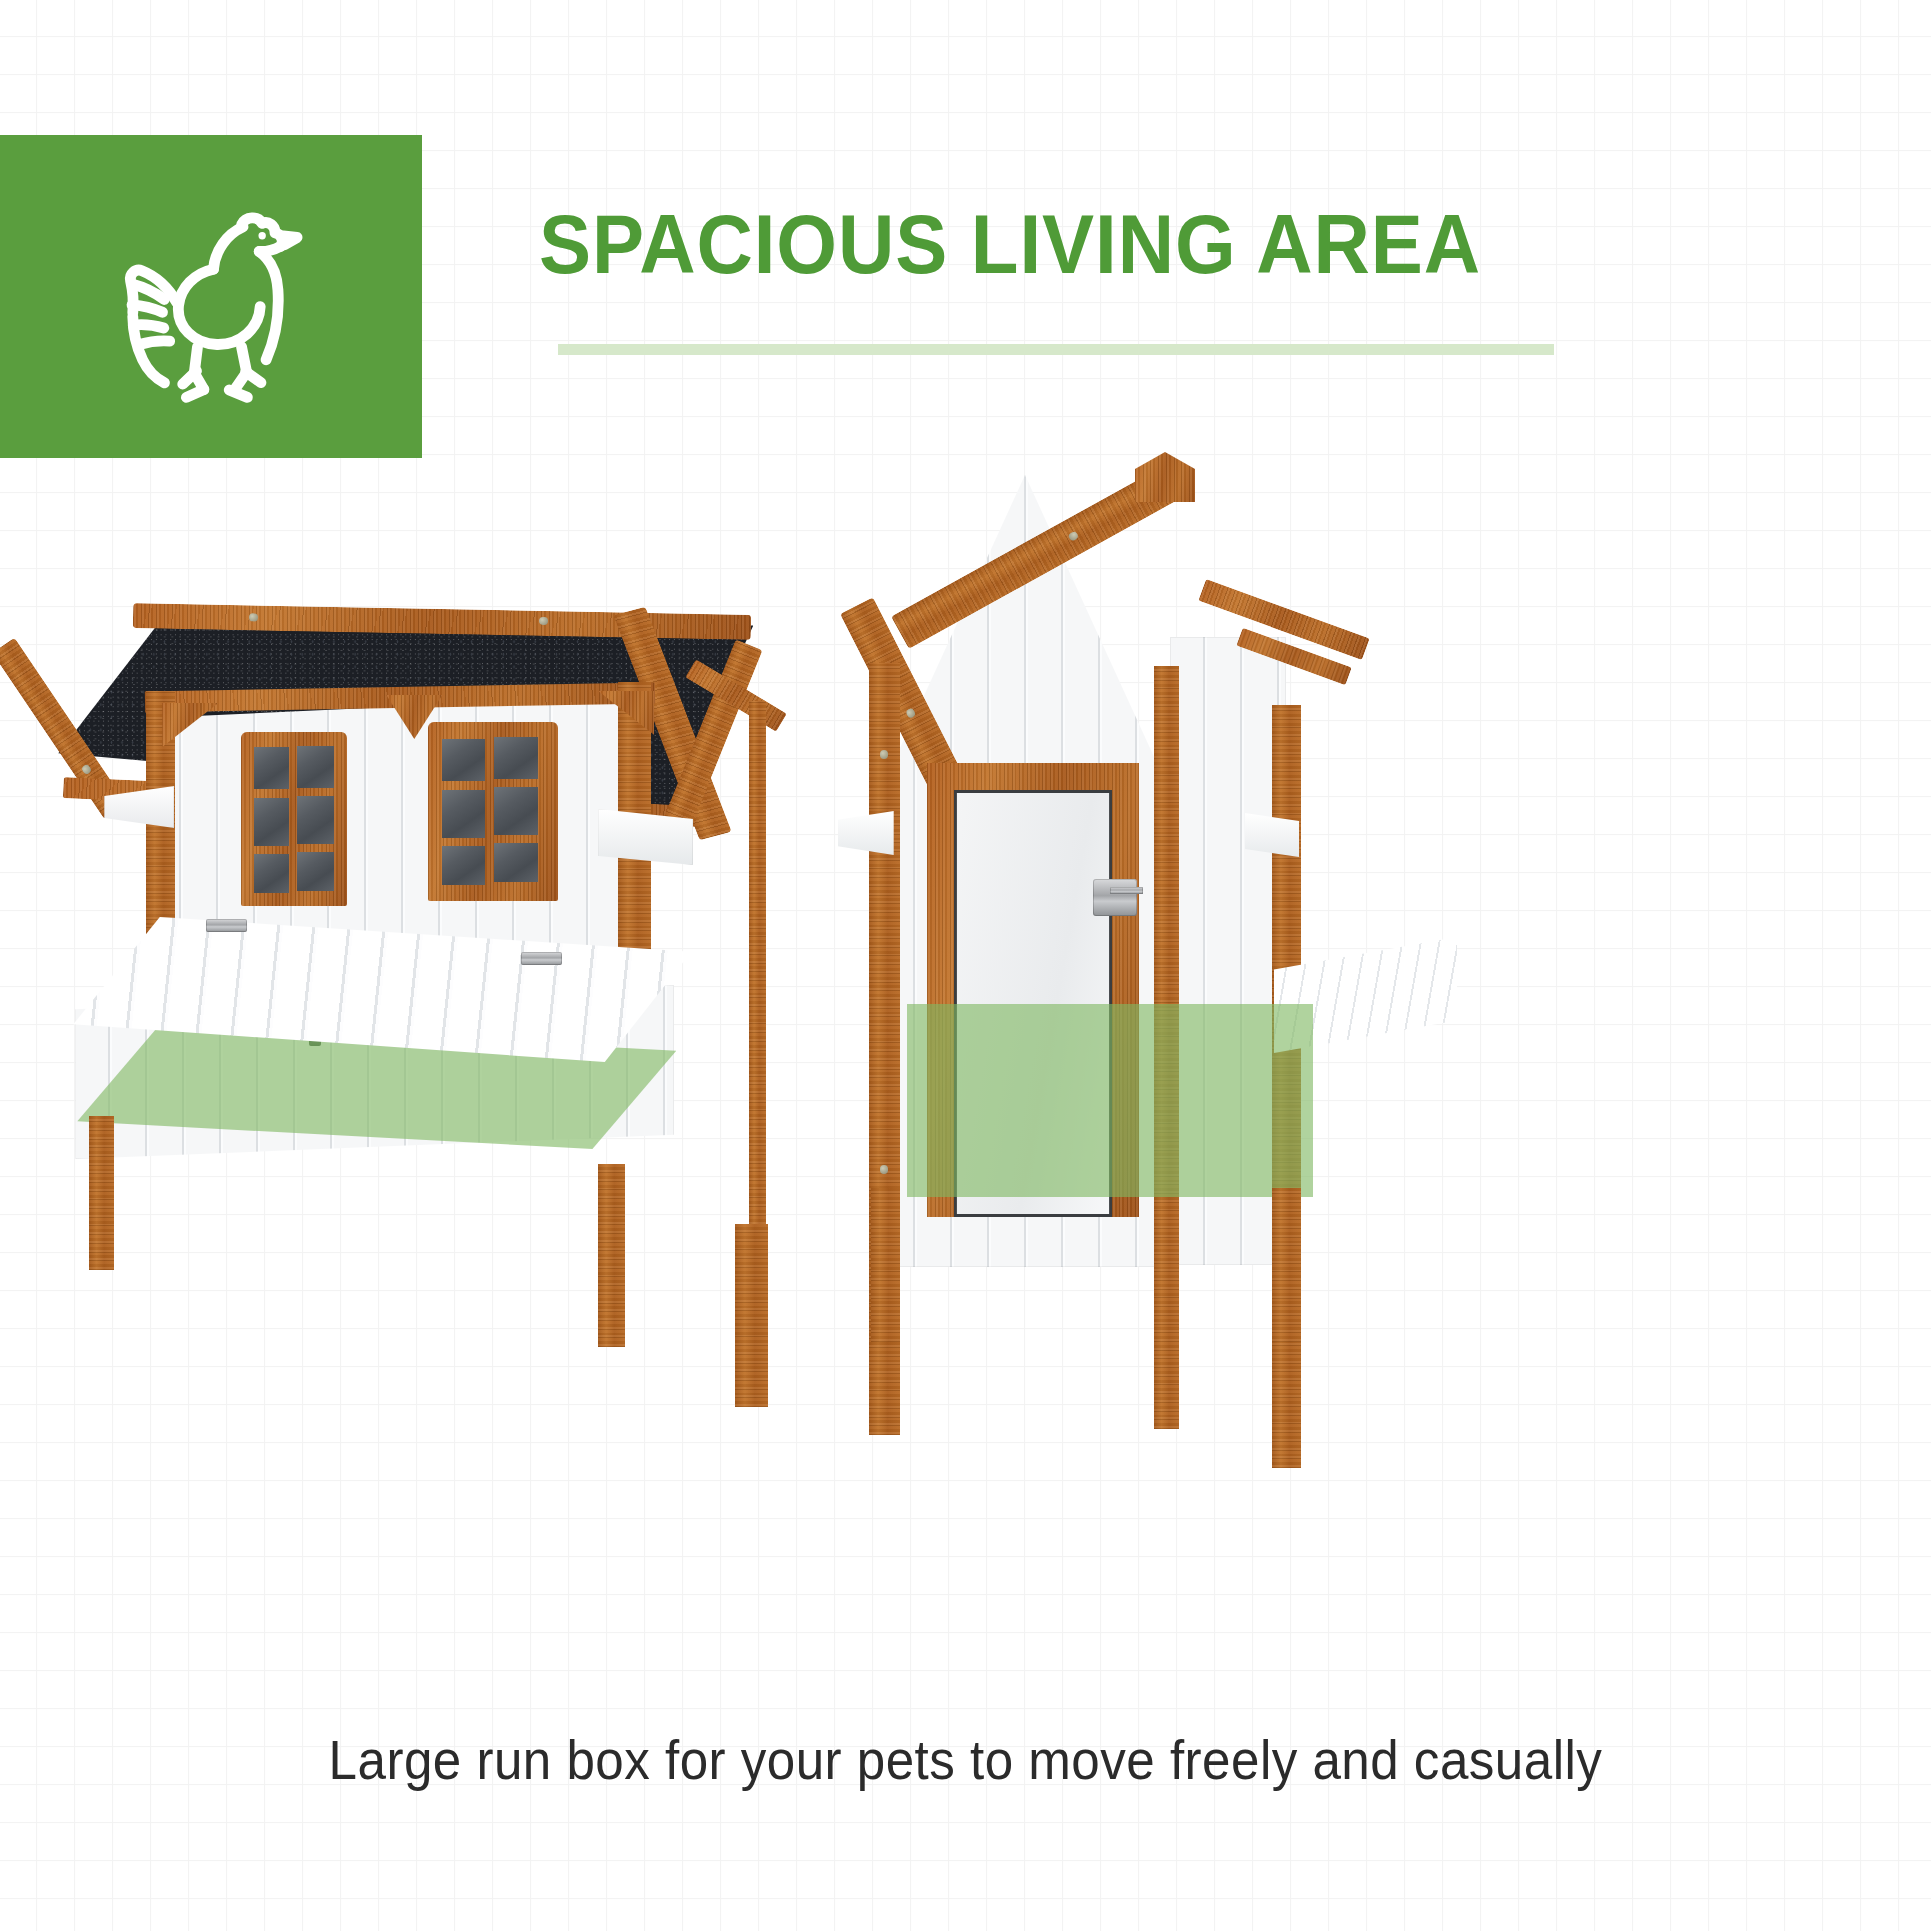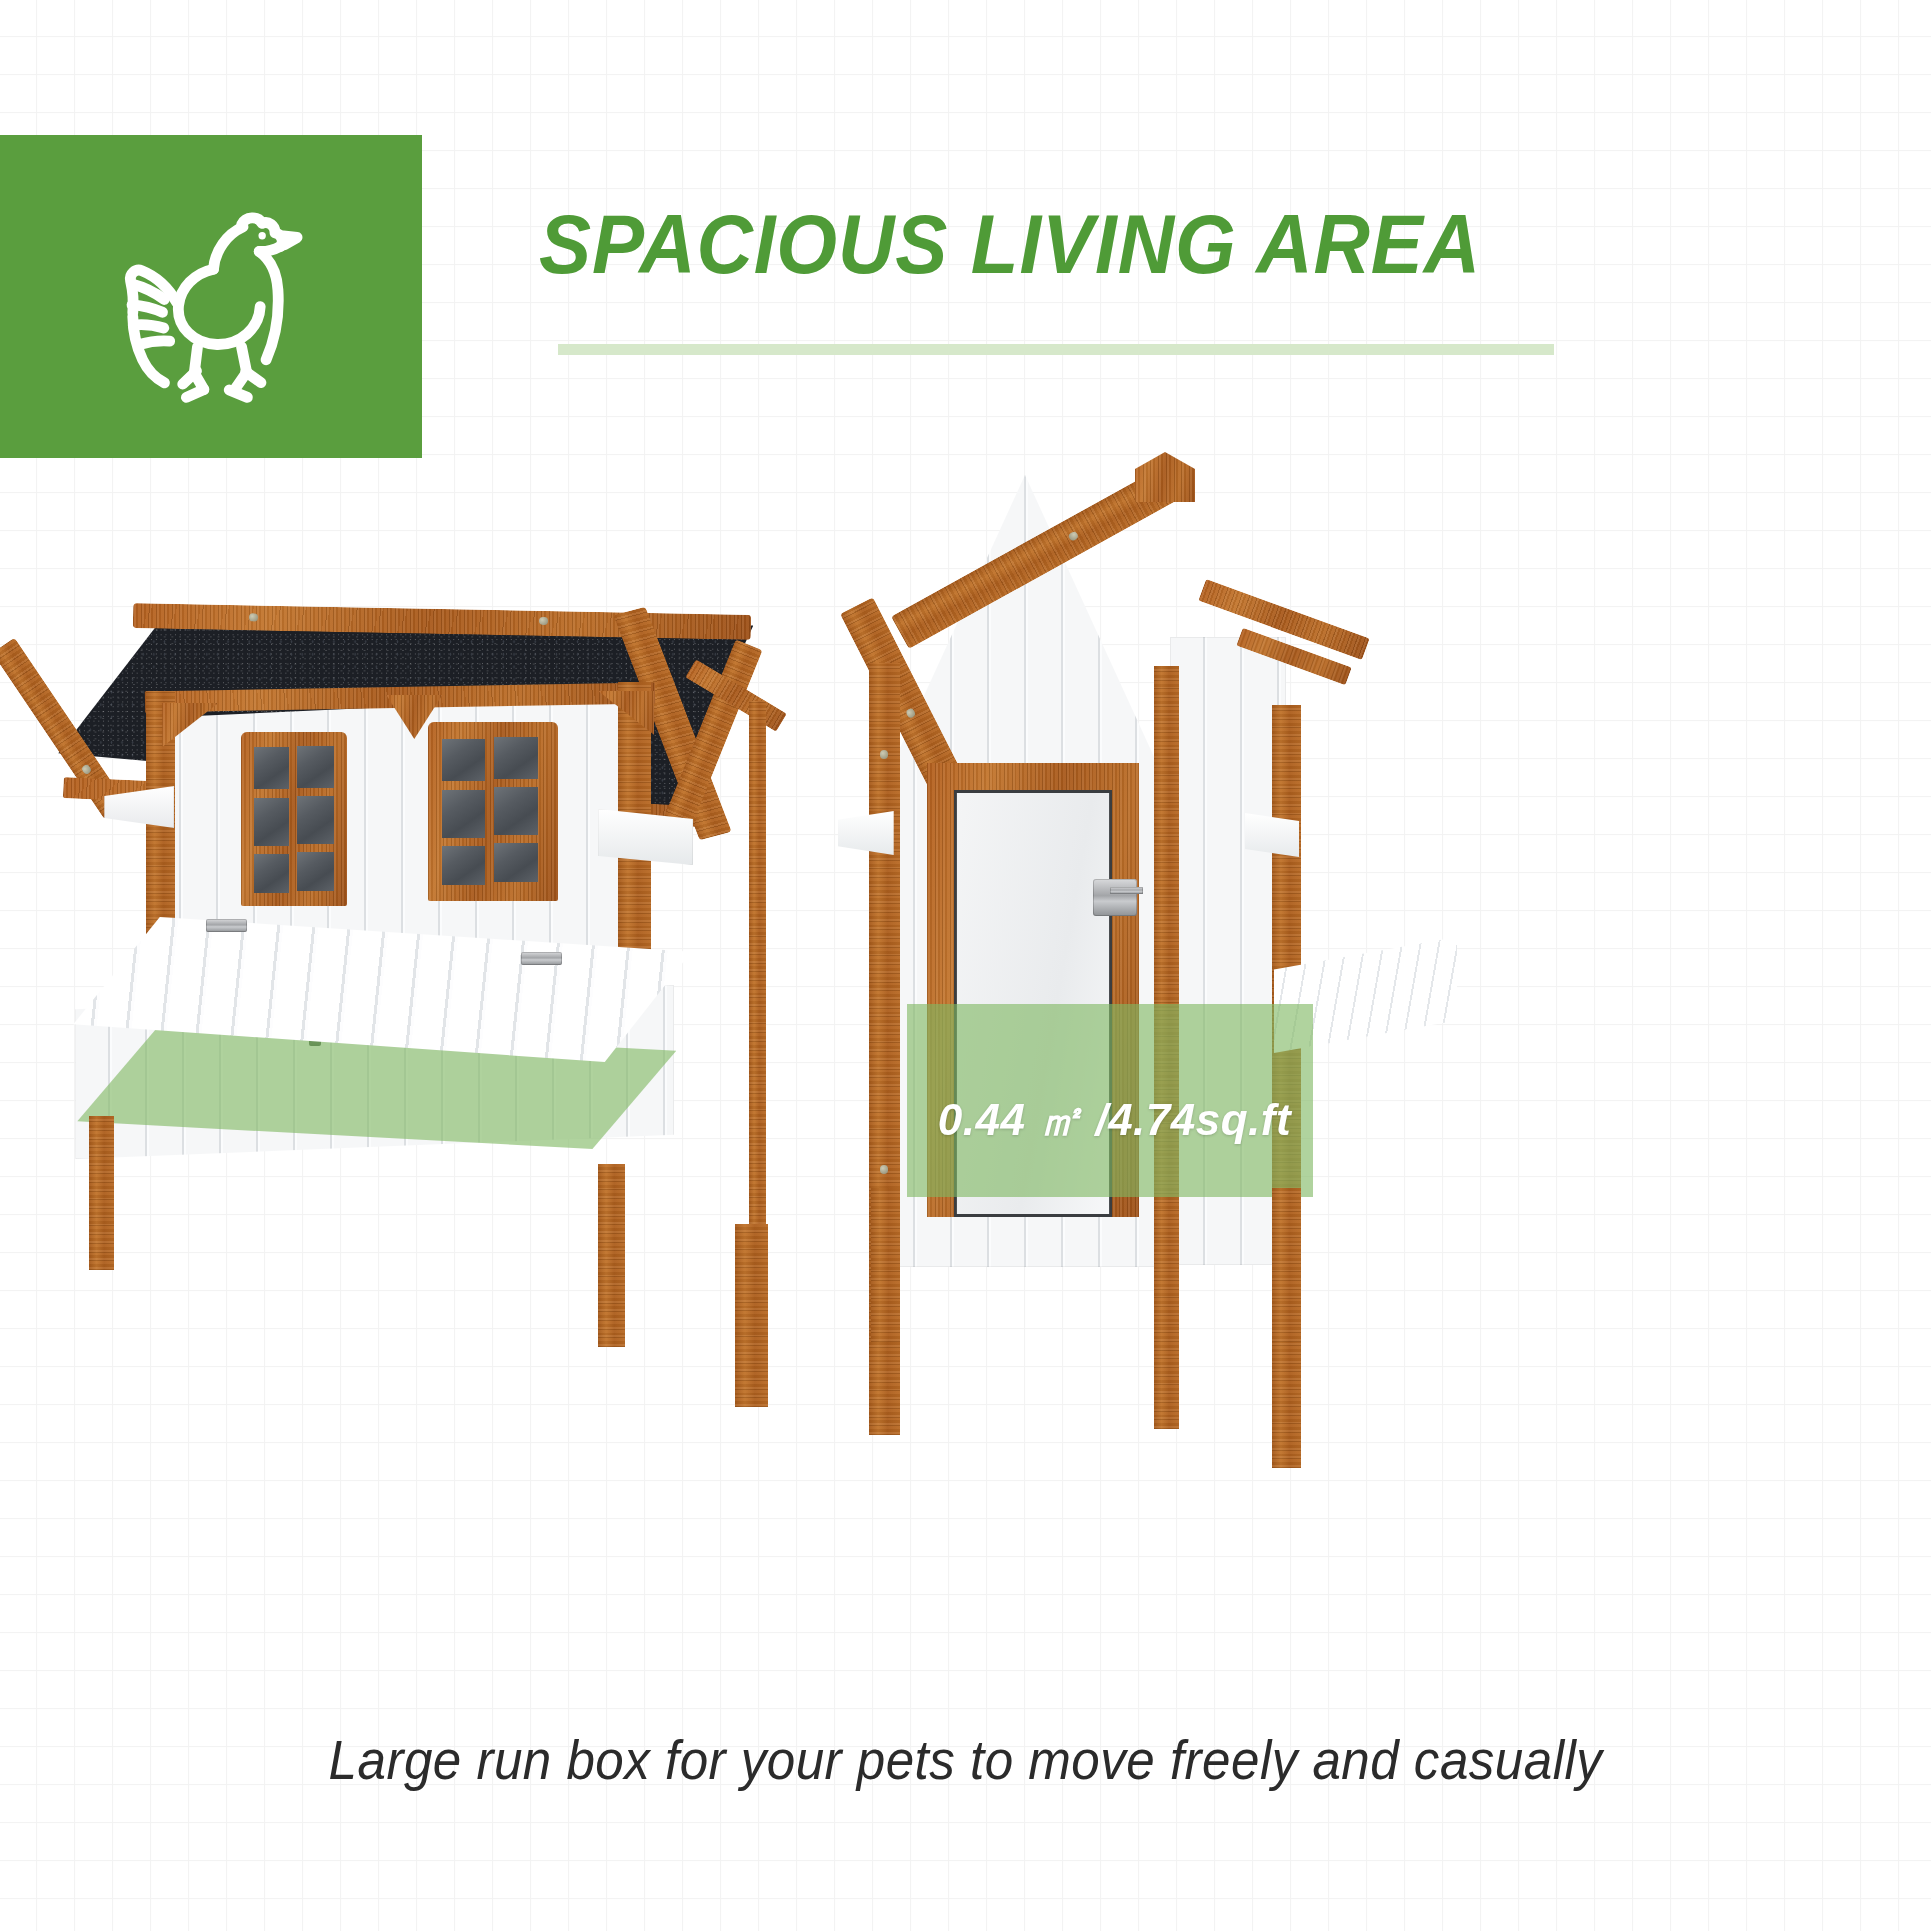--- a/index.html
+++ b/index.html
@@ -9,21 +9,20 @@
     background:#ffffff;
   }
   #stage{
     position:relative;width:1931px;height:1931px;
     background-color:#ffffff;
     background-image:
       linear-gradient(to right, #f2f2f2 1px, transparent 1px),
       linear-gradient(to bottom, #f2f2f2 1px, transparent 1px);
     background-size:38px 38px;
     background-position:-1.9px -1.9px;
-    font-style:italic;
   }
 
   
   #badge{
     position:absolute;left:0;top:135px;width:422px;height:323px;
     background:#5a9e3e;display:flex;align-items:center;justify-content:center;
   }
   #badge svg{width:246px;height:246px;display:block;}
 
   #title{
@@ -409,21 +408,20 @@
     <div id="R-door-frame" class="wood"></div>
     <div id="R-door-inner"></div>
     <div id="R-latch" class="metal"></div>
     <div id="R-latch-bar" class="metal"></div>
 
     <div id="R-flapL"></div>
     <div id="R-flapR"></div>
     <div id="R-ramp"></div>
 
     <div id="R-green" class="greenarea"></div>
-    <div id="R-area-label">0.44 ㎡ /4.74sq.ft</div>
 
     <div id="R-leg1" class="R-leg wood-v"></div>
     <div id="R-leg2" class="R-leg wood-v"></div>
   </div>
 
   <div id="caption">Large run box for your pets to move freely and casually</div>
 </div>
 
 
 </body></html>

